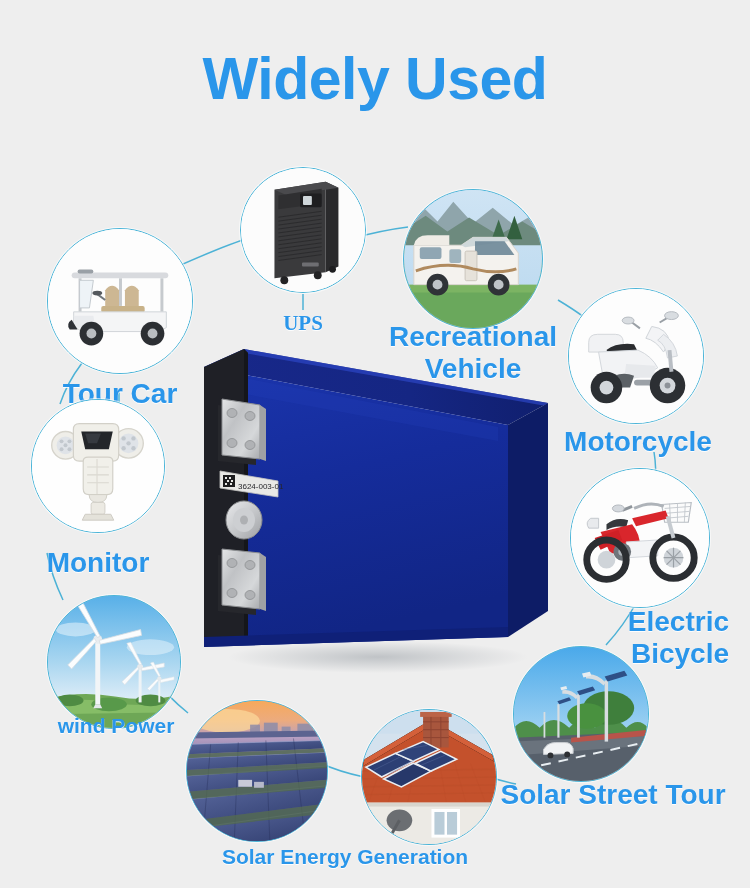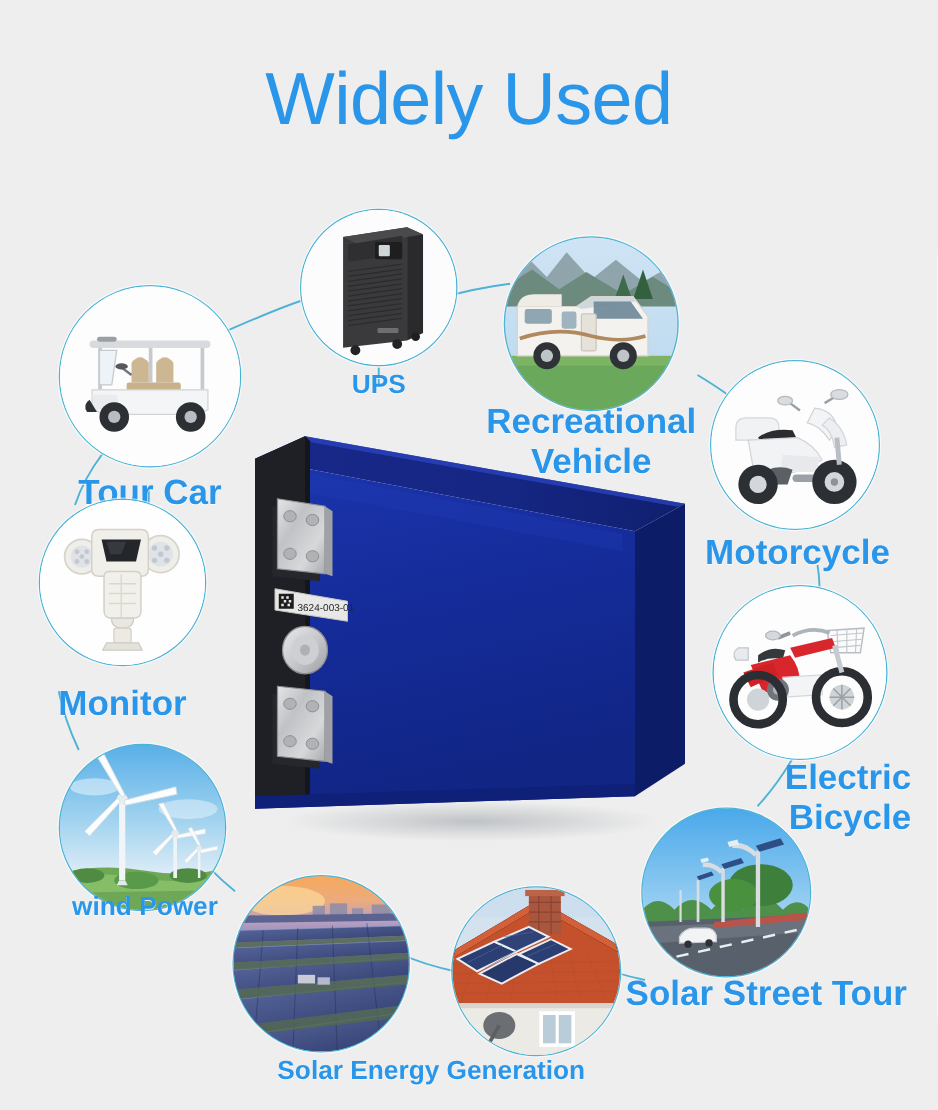--- a/index.html
+++ b/index.html
@@ -17,21 +17,21 @@
     overflow: hidden;
   }
 
   
   #title {
     position: absolute;
     left: 0; top: 48px;
     width: 750px;
     text-align: center;
     font-size: 59px;
-    font-weight: normal;
+    font-weight: bold;
     letter-spacing: -0.5px;
     color: #2a96ea;
     line-height: 1.08;
   }
 
   
   #links {
     position: absolute;
     left: 0; top: 0;
     width: 750px; height: 888px;
@@ -198,21 +198,21 @@
             <path d="M38,94 L82,88"></path>
         </g>
 
         <rect x="62" y="96" width="17" height="4" rx="1" fill="#6e6e72"></rect>
 
         <circle cx="44" cy="114" r="4" fill="#232325"></circle>
         <circle cx="78" cy="109" r="4" fill="#232325"></circle>
         <circle cx="93" cy="103" r="3.5" fill="#1e1e20"></circle>
       </svg>
     </div>
-    <div class="caption" style="left:241px; top:296px; width:124px; font-size:21px;">UPS</div>
+    <div class="caption" style="left:241px; top:311px; width:124px; font-size:21px;font-family:Liberation Serif, serif;">UPS</div>
   </div>
 
   <div class="node">
     <div class="bubble art-rv" style="left:403px; top:189px; width:140px; height:140px;">
       <svg class="art" viewBox="0 0 140 140">
         <defs>
           <linearGradient id="skyrv" x1="0" y1="0" x2="0" y2="1">
             <stop offset="0%" stop-color="#cfe4f4"></stop>
               <stop offset="100%" stop-color="#b9d8ef"></stop>
           </linearGradient>

